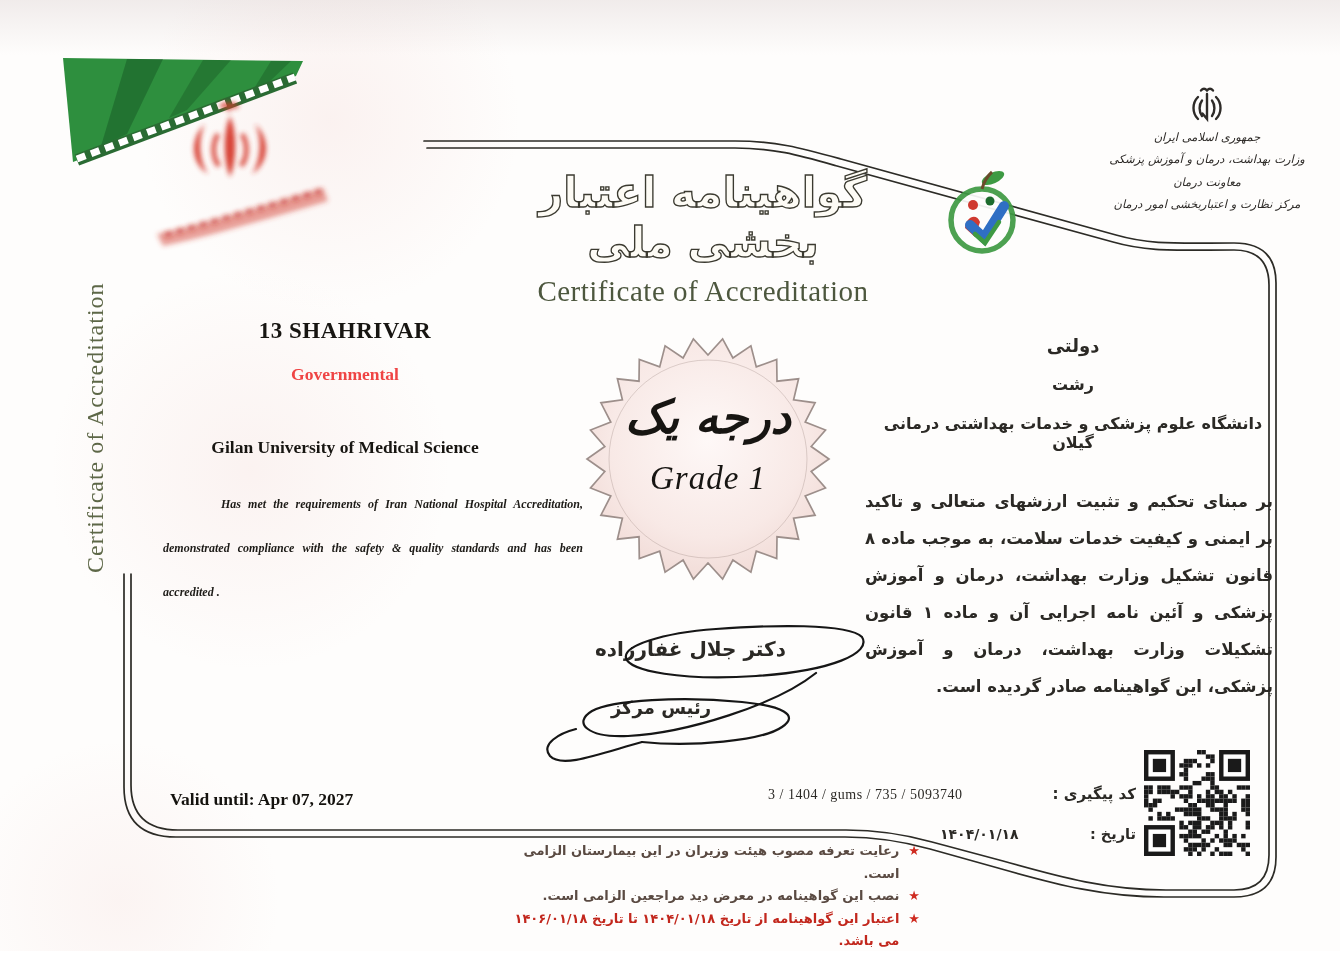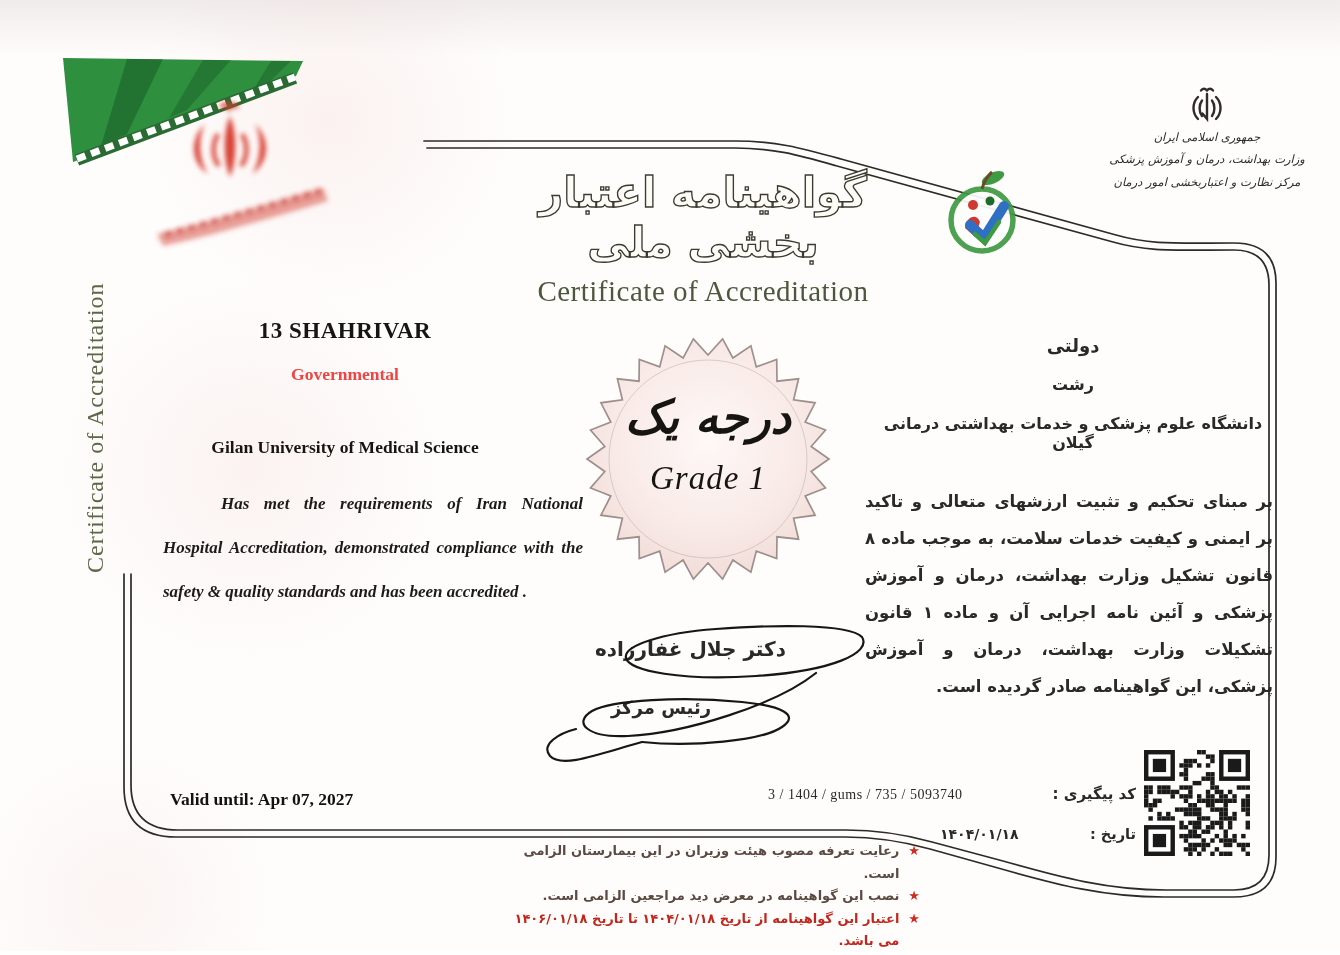--- a/index.html
+++ b/index.html
@@ -31,21 +31,21 @@
     writing-mode:vertical-rl;transform:rotate(180deg);
     font-family:"Liberation Serif",serif;font-size:24px;color:#5d6747;
     letter-spacing:1px;height:312px;text-align:center;
   }
   
   .en-name{font-family:"Liberation Serif",serif;font-weight:bold;font-size:23px;letter-spacing:.5px;color:#171511;}
   .en-type{font-family:"Liberation Serif",serif;font-weight:bold;font-size:17.5px;color:#ef4444;}
   .en-univ{font-family:"Liberation Serif",serif;font-weight:bold;font-size:17.5px;color:#171511;}
   .en-statement{
     font-family:"Liberation Serif",serif;font-weight:bold;font-style:italic;
-    font-size:17px;line-height:44px;text-align:justify;color:#1d1b17;text-indent:58px;
+    font-size:12px;line-height:44px;text-align:justify;color:#1d1b17;text-indent:58px;
   }
   
   .fa{direction:rtl;}
   .fa-name{font-size:22px;font-weight:bold;}
   .fa-type{font-size:18px;font-weight:bold;}
   .fa-city{font-size:16px;font-weight:bold;}
   .fa-univ{font-size:16px;font-weight:bold;}
   .fa-statement{font-size:16.5px;font-weight:bold;line-height:37px;text-align:justify;}
   
   .seal-fa{font-size:46px;font-weight:bold;font-style:italic;color:#171512;direction:rtl;}
@@ -118,20 +118,21 @@
         <path d="M18 8 L18 33 L13.5 27.5"></path>
         <path d="M9 11 C3 17 3 27 9 33"></path>
         <path d="M13 14.5 C9.8 18.8 9.8 25.6 13 30"></path>
         <path d="M27 11 C33 17 33 27 27 33"></path>
         <path d="M23 14.5 C26.2 18.8 26.2 25.6 23 30"></path>
         <path d="M12 4.5 Q15 1 18 4.5 Q21 1 24 4.5"></path>
       </g>
     </svg>
     <div class="m-line">جمهوری اسلامی ایران</div>
     <div class="m-line">وزارت بهداشت، درمان و آموزش پزشکی</div>
+    <div class="m-line">معاونت درمان</div>
     <div class="m-line">مرکز نظارت و اعتباربخشی امور درمان</div>
   </div>
 
   <svg class="abs" style="left:940px;top:165px;z-index:2" width="84" height="94" viewBox="0 0 84 94">
     <circle cx="42" cy="55" r="31" fill="#fdfefd" stroke="#3e9a43" stroke-width="5.5" opacity=".92"></circle>
     <ellipse cx="53" cy="13" rx="12" ry="5.5" transform="rotate(-24 53 13)" fill="#3e9a43"></ellipse>
     <path d="M42 24 Q45 13 52 7" stroke="#6b4a2a" stroke-width="3" fill="none"></path>
     <circle cx="33" cy="40" r="5" fill="#cf3a30"></circle>
     <path d="M25 63 C26 51 37 48 40 57 L35 72 Z" fill="#cf3a30"></path>
     <circle cx="50" cy="36" r="4.5" fill="#1c6b2d"></circle>

